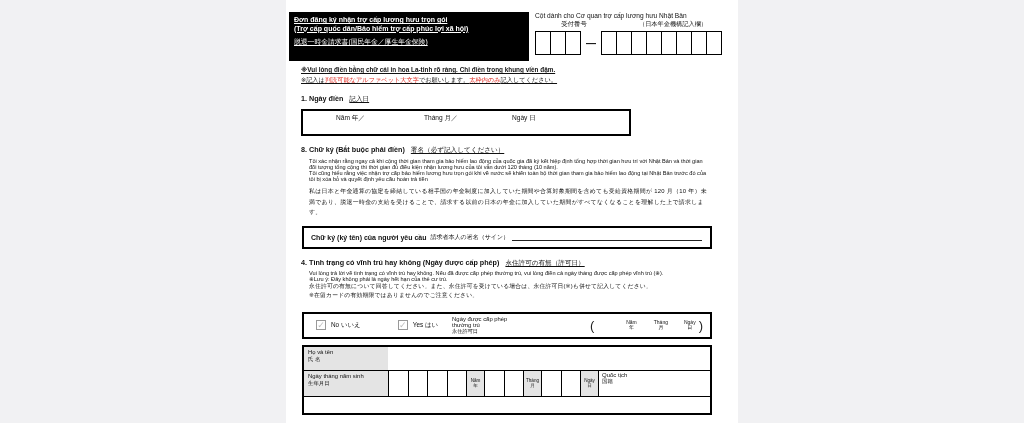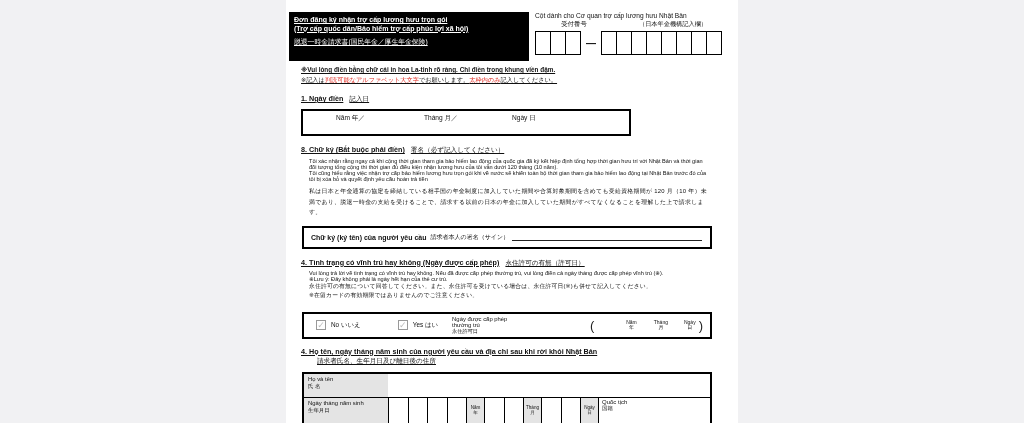--- a/index.html
+++ b/index.html
@@ -40,21 +40,21 @@
   }
   .cellgroup .cell:first-child { margin-left:0; }
   .dash { margin:0 5px; font-size:10px; font-weight:bold; }
   
   .notes { margin:5px 0 0 15px; }
   .note-vn { font-size:6.4px; font-weight:bold; text-decoration:underline; }
   .note-jp { font-size:6.2px; text-decoration:underline; margin-top:2px; }
   .red { color:#e0261d; }
   
   .sec-head { margin:9px 0 0 15px; font-size:7.2px; }
-  .sec-head .vn { font-weight:bold; text-decoration:underline; }
+  .sec-head .vn { font-weight:bold; }
   .sec-head .jp { font-size:6.6px; text-decoration:underline; margin-left:4px; }
   
   .date-box {
     margin:5px 0 0 15px;
     width:330px; height:27px;
     border:2px solid #000;
     display:flex; padding:3px 0 0 33px;
     font-size:6.6px;
   }
   .date-box span { width:88px; }
@@ -227,24 +227,20 @@
       <div>Tháng</div>
       <div>月</div>
     </span>
     <span class="ymd ymd-3">
       <div>Ngày</div>
       <div>日</div>
     </span>
     <span class="paren p-close">)</span>
   </div>
 
-  <div class="sec4-head">
-    <span class="vn">4. Họ tên, ngày tháng năm sinh của người yêu cầu và địa chỉ sau khi rời khỏi Nhật Bản</span>
-    <span class="jp">請求者氏名、生年月日及び離日後の住所</span>
-  </div>
   <div class="tbl">
     <div class="trow row-name">
       <div class="lab">
         <div>Họ và tên</div>
         <div class="jp">氏  名</div>
       </div>
       <div class="val"></div>
     </div>
     <div class="trow row-dob">
       <div class="lab">

